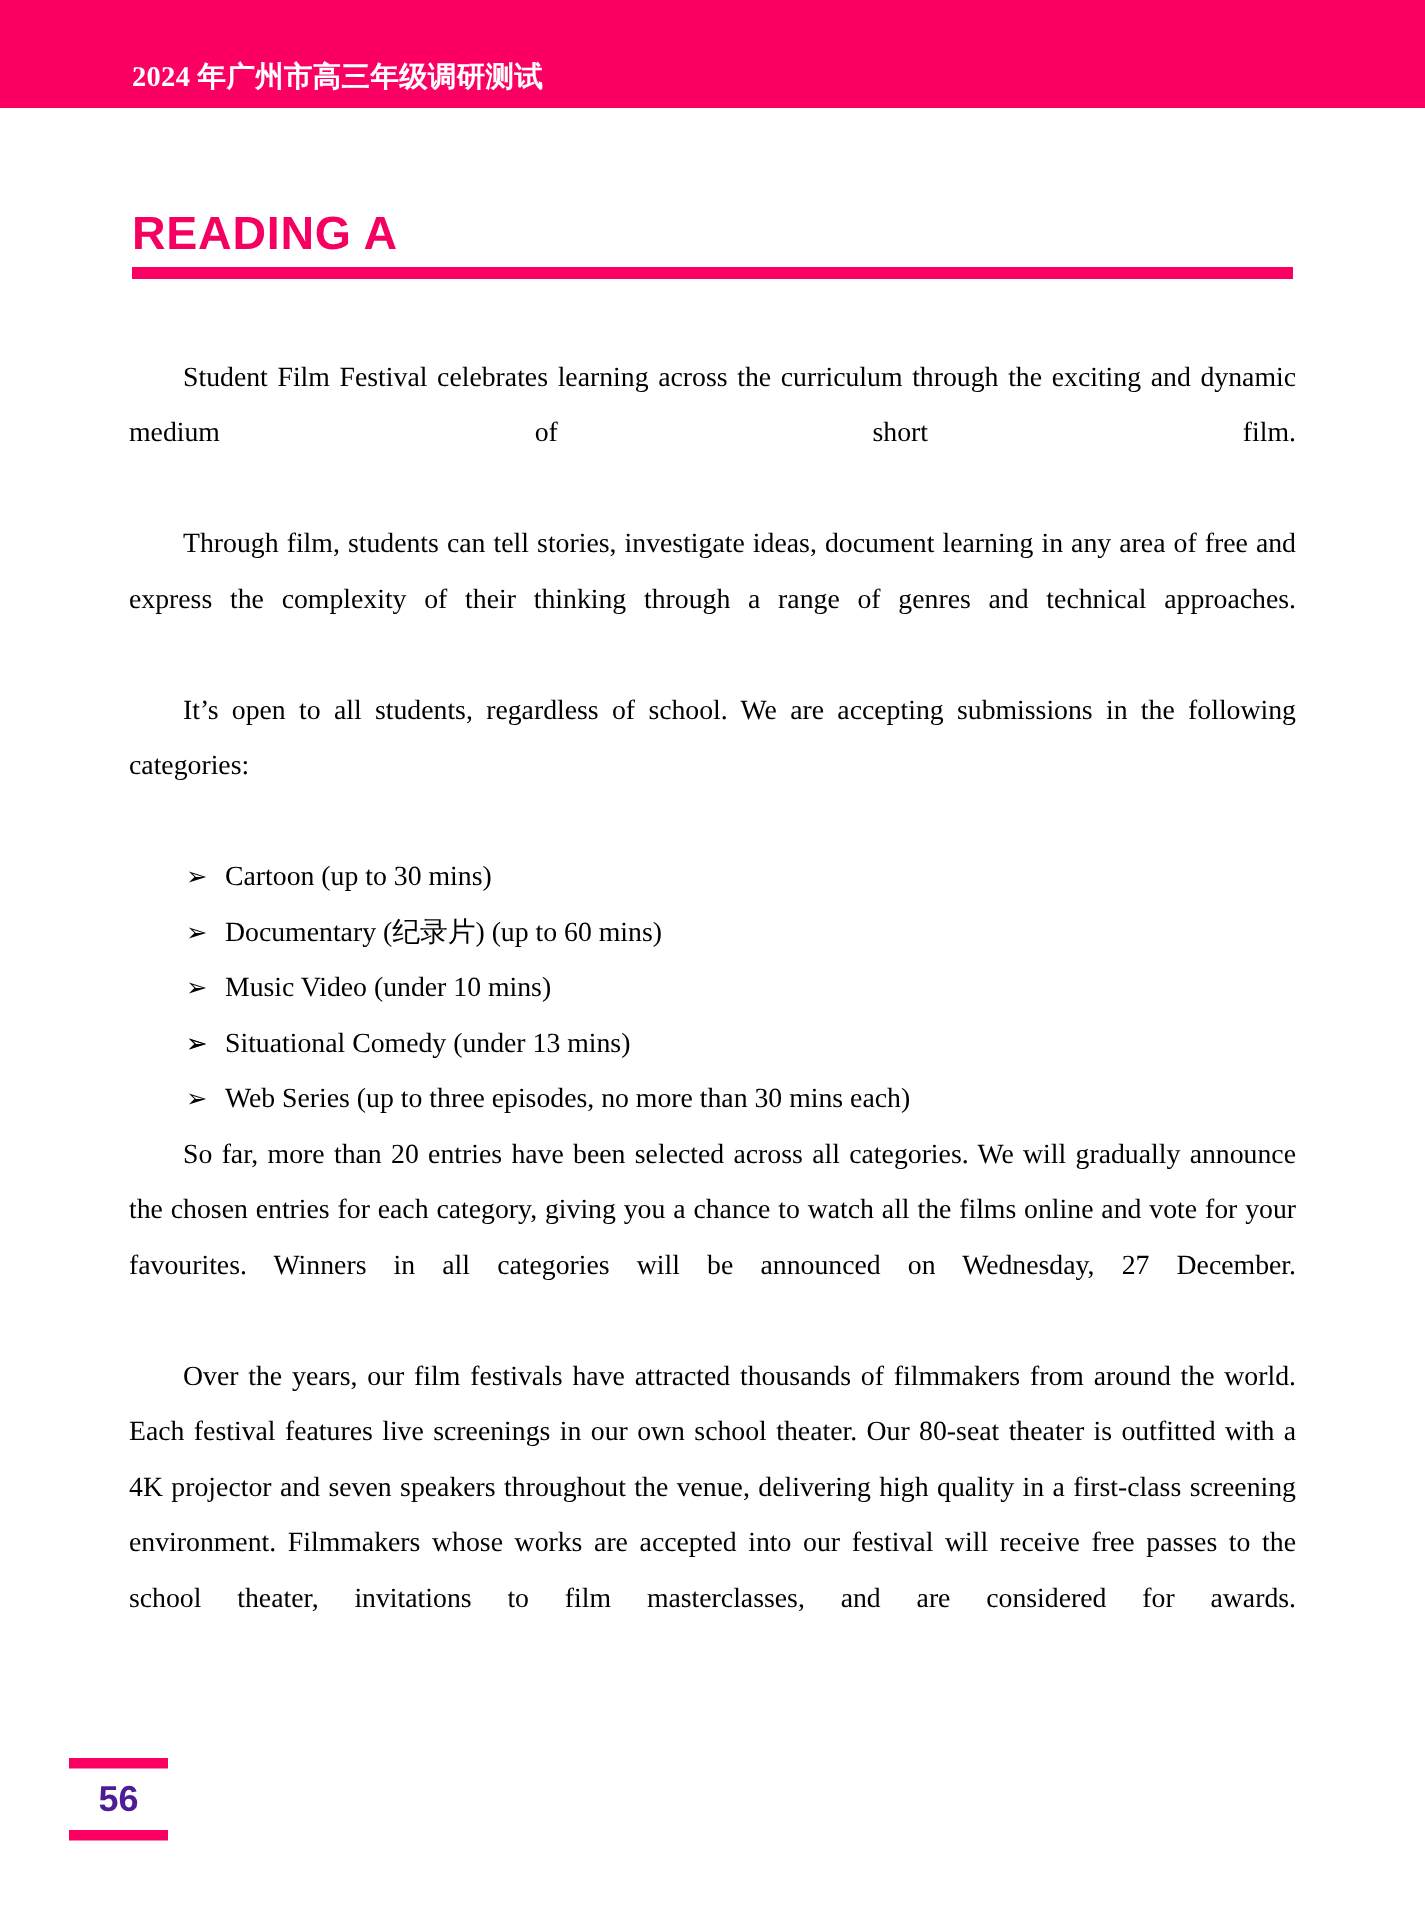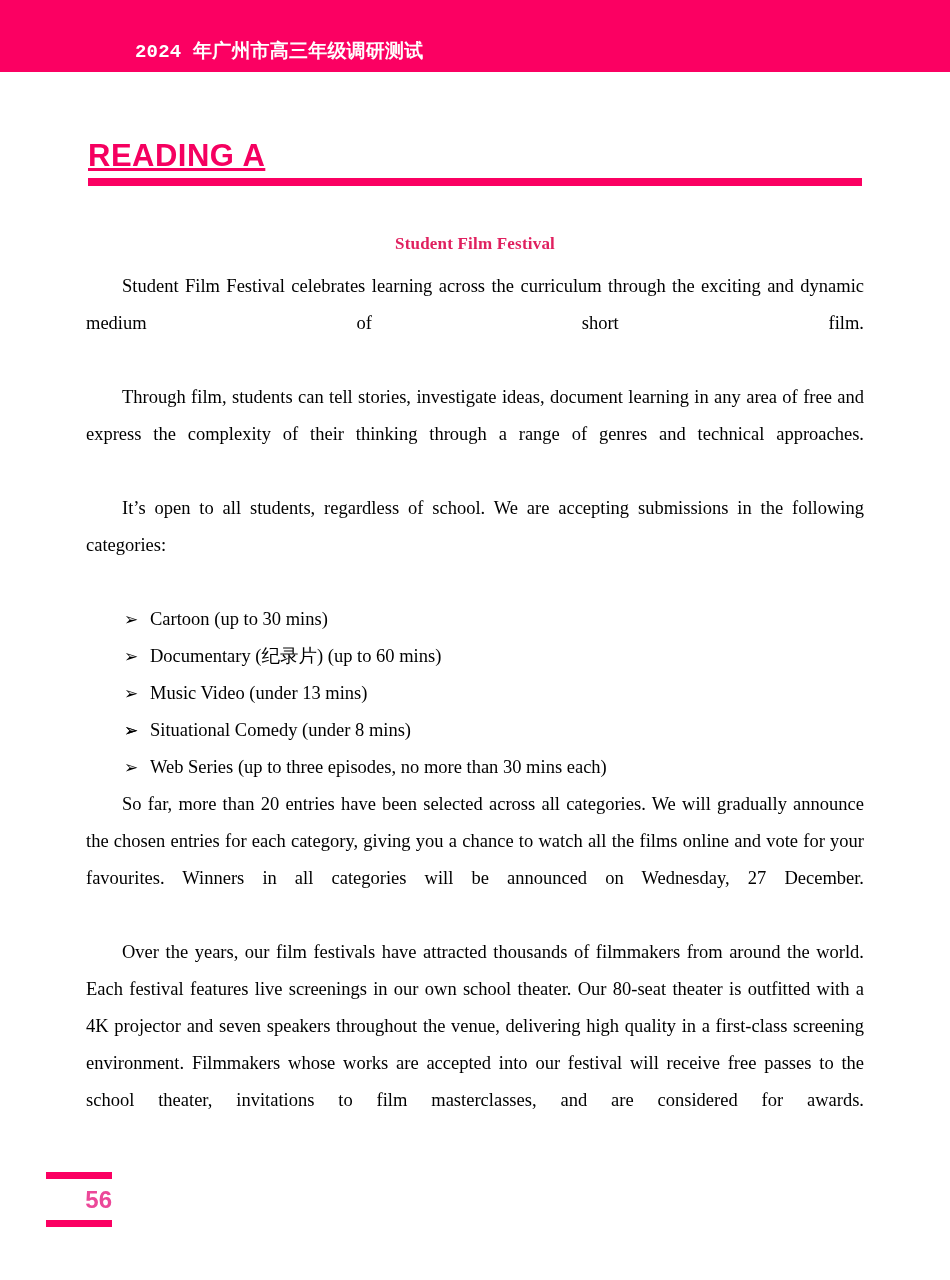--- a/index.html
+++ b/index.html
@@ -22,40 +22,38 @@
     top: 0;
     left: 0;
     width: 950px;
     height: 72px;
     background: #fb0062;
   }
   .header-title {
     position: absolute;
     left: 88px;
     top: 38px;
-    font-family: Liberation Mono, monospace;
+    font-family: Liberation Serif, serif;
     font-weight: bold;
     font-size: 19px;
     letter-spacing: 0.2px;
     color: #ffffff;
     white-space: nowrap;
-    margin-left: 47px;
   }
 
   
   .section-heading {
     position: absolute;
     left: 88px;
     top: 138px;
     font-family: "Liberation Sans", "DejaVu Sans", sans-serif;
     font-weight: bold;
     font-size: 31px;
     letter-spacing: 0.5px;
     color: #f50060;
-    text-decoration: underline;
   }
   .section-rule {
     position: absolute;
     left: 88px;
     top: 178px;
     width: 774px;
     height: 8px;
     background: #fb0062;
   }
 
@@ -121,61 +119,60 @@
     width: 66px;
     height: 7px;
     background: #fb0062;
   }
   .footer-rule.top { margin-bottom: 7px; }
   .footer-rule.bottom { margin-top: 6px; }
   .page-number {
     font-family: "Liberation Sans", "DejaVu Sans", sans-serif;
     font-weight: bold;
     font-size: 24px;
-    color: #ec4899;
-    text-align: right;
+    color: #4c1d95;
+    text-align: center;
     line-height: 28px;
   }
 </style>
 </head>
 <body>
 
 <div class="header-band"></div>
 <div class="header-title">2024 年广州市高三年级调研测试</div>
 
 <div class="section-heading">READING A</div>
 <div class="section-rule"></div>
 
 <div class="article">
 
-  <div class="doc-title">Student Film Festival</div>
 
   <p class="para">Student Film Festival celebrates learning across the curriculum through the exciting and dynamic medium of short film.</p>
   <p class="para">Through film, students can tell stories, investigate ideas, document learning in any area of free and express the complexity of their thinking through a range of genres and technical approaches.</p>
   <p class="para">It’s open to all students, regardless of school. We are accepting submissions in the following categories:</p>
 
   <ul class="cat-list">
     <li>
       <span class="bullet-arrow">➢</span>
       <span>Cartoon  (up to 30 mins)</span>
     </li>
     <li>
       <span class="bullet-arrow">➢</span>
       <span>Documentary (纪录片) (up to 60 mins)</span>
     </li>
     <li>
       <span class="bullet-arrow">➢</span>
-      <span>Music Video (under 13 mins)</span>
+      <span>Music Video (under 10 mins)</span>
     </li>
     <li>
       <span class="bullet-arrow">➢</span>
     </li>
     <li>
       <span class="bullet-arrow">➢</span>
-      <span>Situational Comedy (under 8 mins)</span>
+      <span>Situational Comedy (under 13 mins)</span>
     </li>
     <li>
       <span class="bullet-arrow">➢</span>
       <span>Web Series (up to three episodes, no more than 30 mins each)</span>
     </li>
   </ul>
 
   <p class="para">So far, more than 20 entries have been selected across all categories. We will gradually announce the chosen entries for each category, giving you a chance to watch all the films online and vote for your favourites. Winners in all categories will be announced on Wednesday, 27 December.</p>
   <p class="para">Over the years, our film festivals have attracted thousands of filmmakers from around the world. Each festival features live screenings in our own school theater. Our 80-seat theater is outfitted with a 4K projector and seven speakers throughout the venue, delivering high quality in a first-class screening environment. Filmmakers whose works are accepted into our festival will receive free passes to the school theater, invitations to film masterclasses, and are considered for awards.</p>
 

